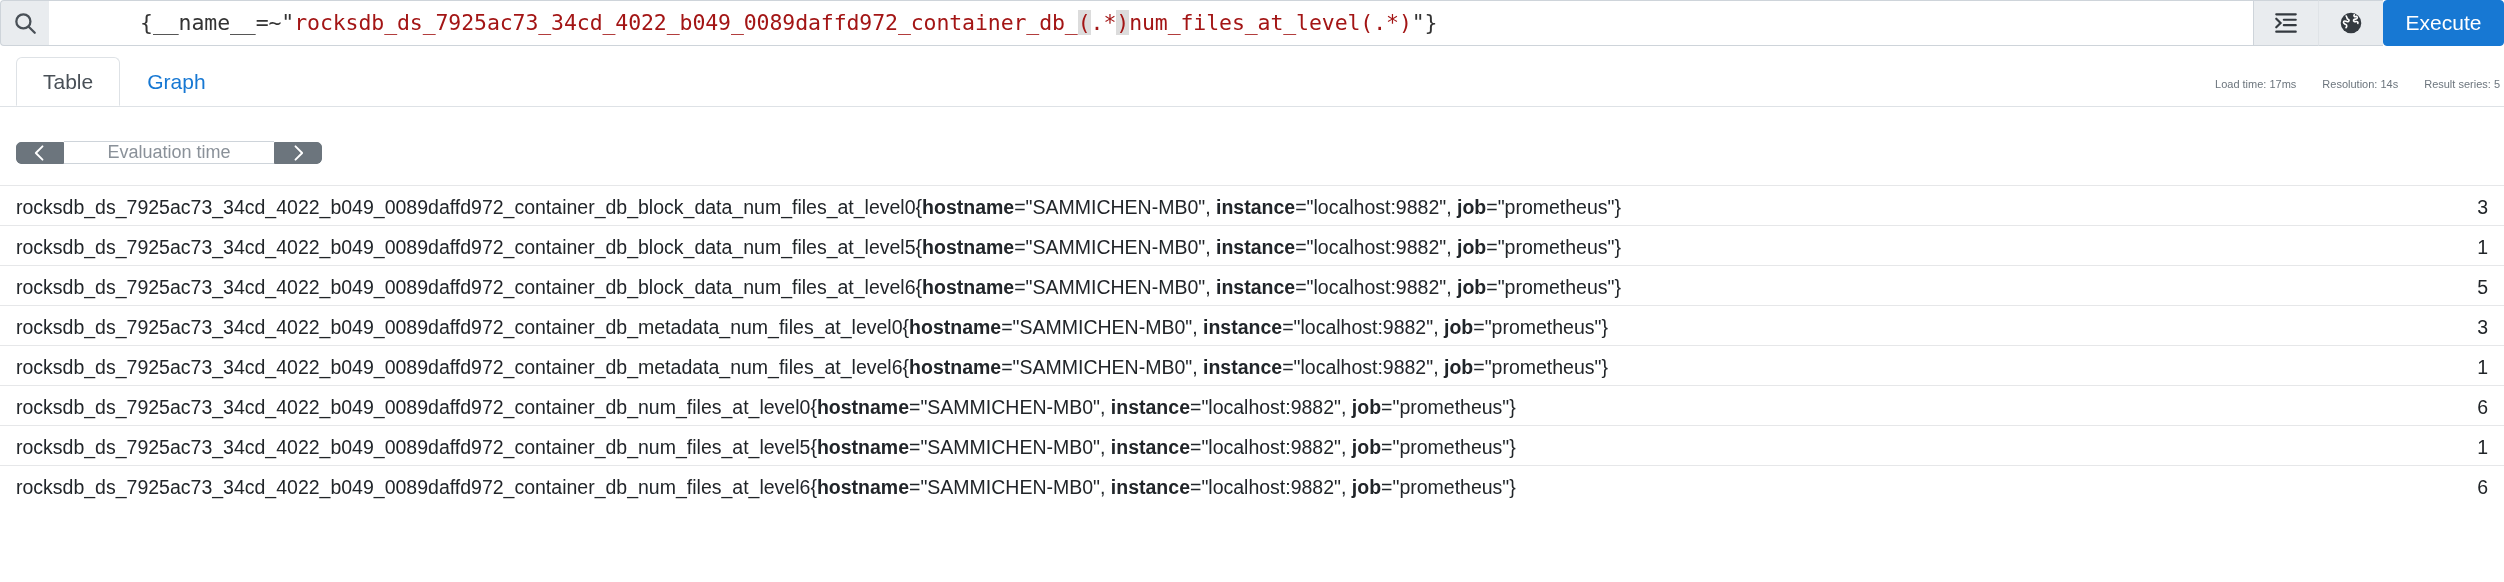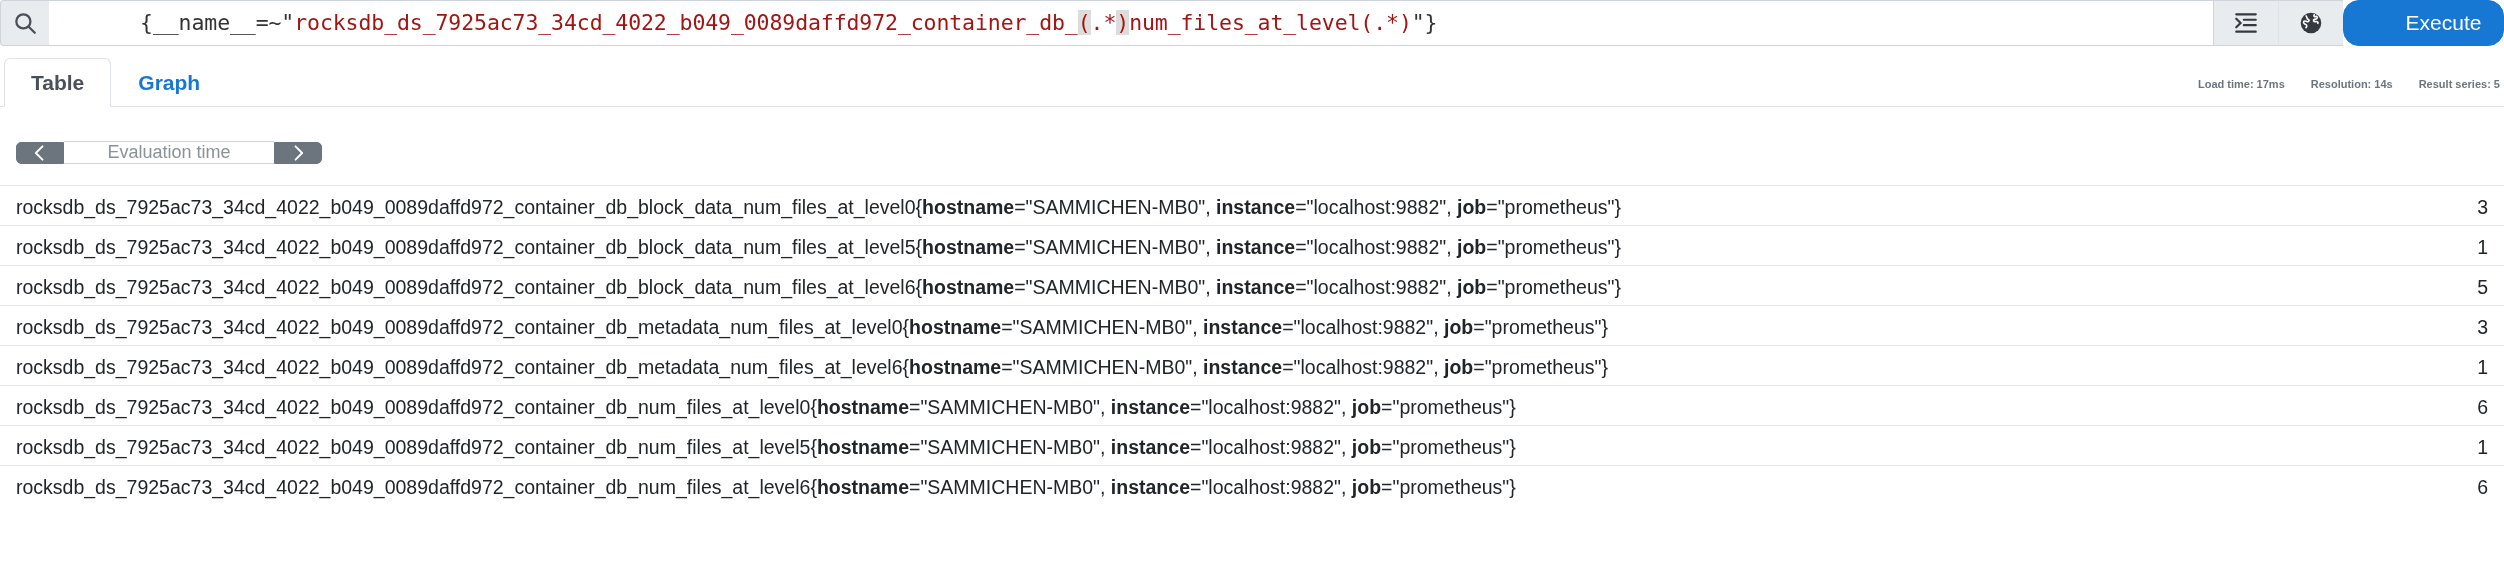--- a/index.html
+++ b/index.html
@@ -74,43 +74,41 @@
     justify-content: center;
     cursor: pointer;
   }
   .icon-btn.first { border-left: 1px solid #ced4da; }
   .icon-btn svg { display: block; }
   .execute-btn {
     width: 119px;
     min-width: 119px;
     background: #1778d3;
     border: 1px solid #1778d3;
-    border-radius: 16px;
+    border-radius: 4px;
     color: #ffffff;
     font-size: 21px;
     font-family: "Liberation Sans", sans-serif;
     display: flex;
     align-items: center;
     justify-content: center;
     cursor: pointer;
     margin-left: 0;
-    padding-left: 40px;
   }
 
   
   .tabs-row {
     position: relative;
     height: 50px;
     margin-top: 11px;
     border-bottom: 1px solid #dee2e6;
     display: flex;
-    align-items: center;
-    padding-left: 4px;
+    align-items: flex-start;
+    padding-left: 16px;
     box-sizing: border-box;
-    font-weight: bold;
   }
   .tabs {
     display: flex;
     align-items: flex-end;
     gap: 0;
   }
   .tab {
     font-size: 21px;
     line-height: 24px;
     padding: 12px 26px 11px 26px;

